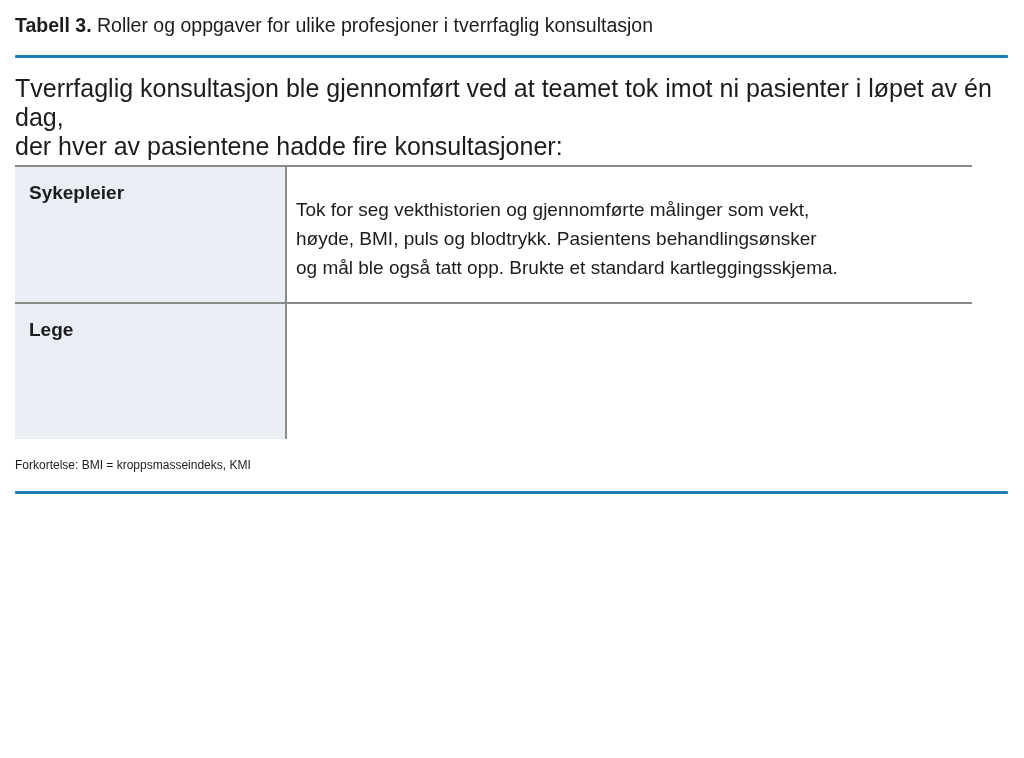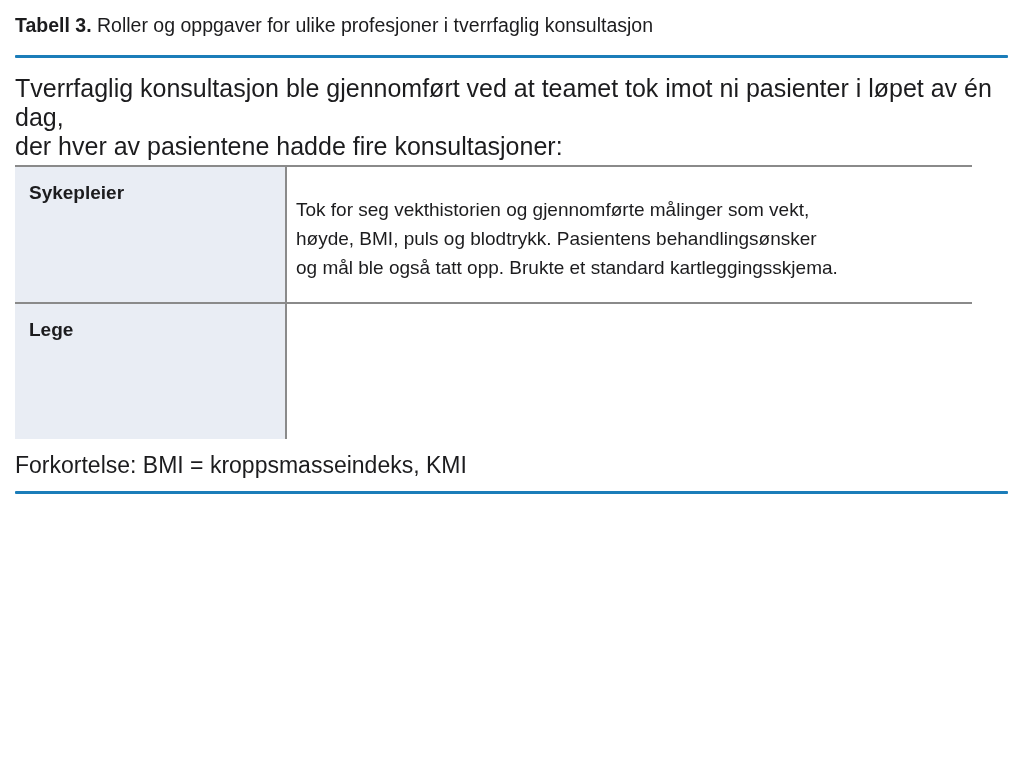--- a/index.html
+++ b/index.html
@@ -65,21 +65,21 @@
     font-weight: 700;
   }
   .cell.desc {
     flex: 1 1 auto;
     padding: 28px 6px 0 9px;
     white-space: pre-line;
   }
 
   .footnote {
     margin-top: 15px;
-    font-size: 23px;
+    font-size: 12px;
     line-height: 22px;
   }
 </style>
 </head>
 <body>
 
 <div class="doc">
 
   <div class="title">
     <span class="title-label">Tabell 3.</span>

